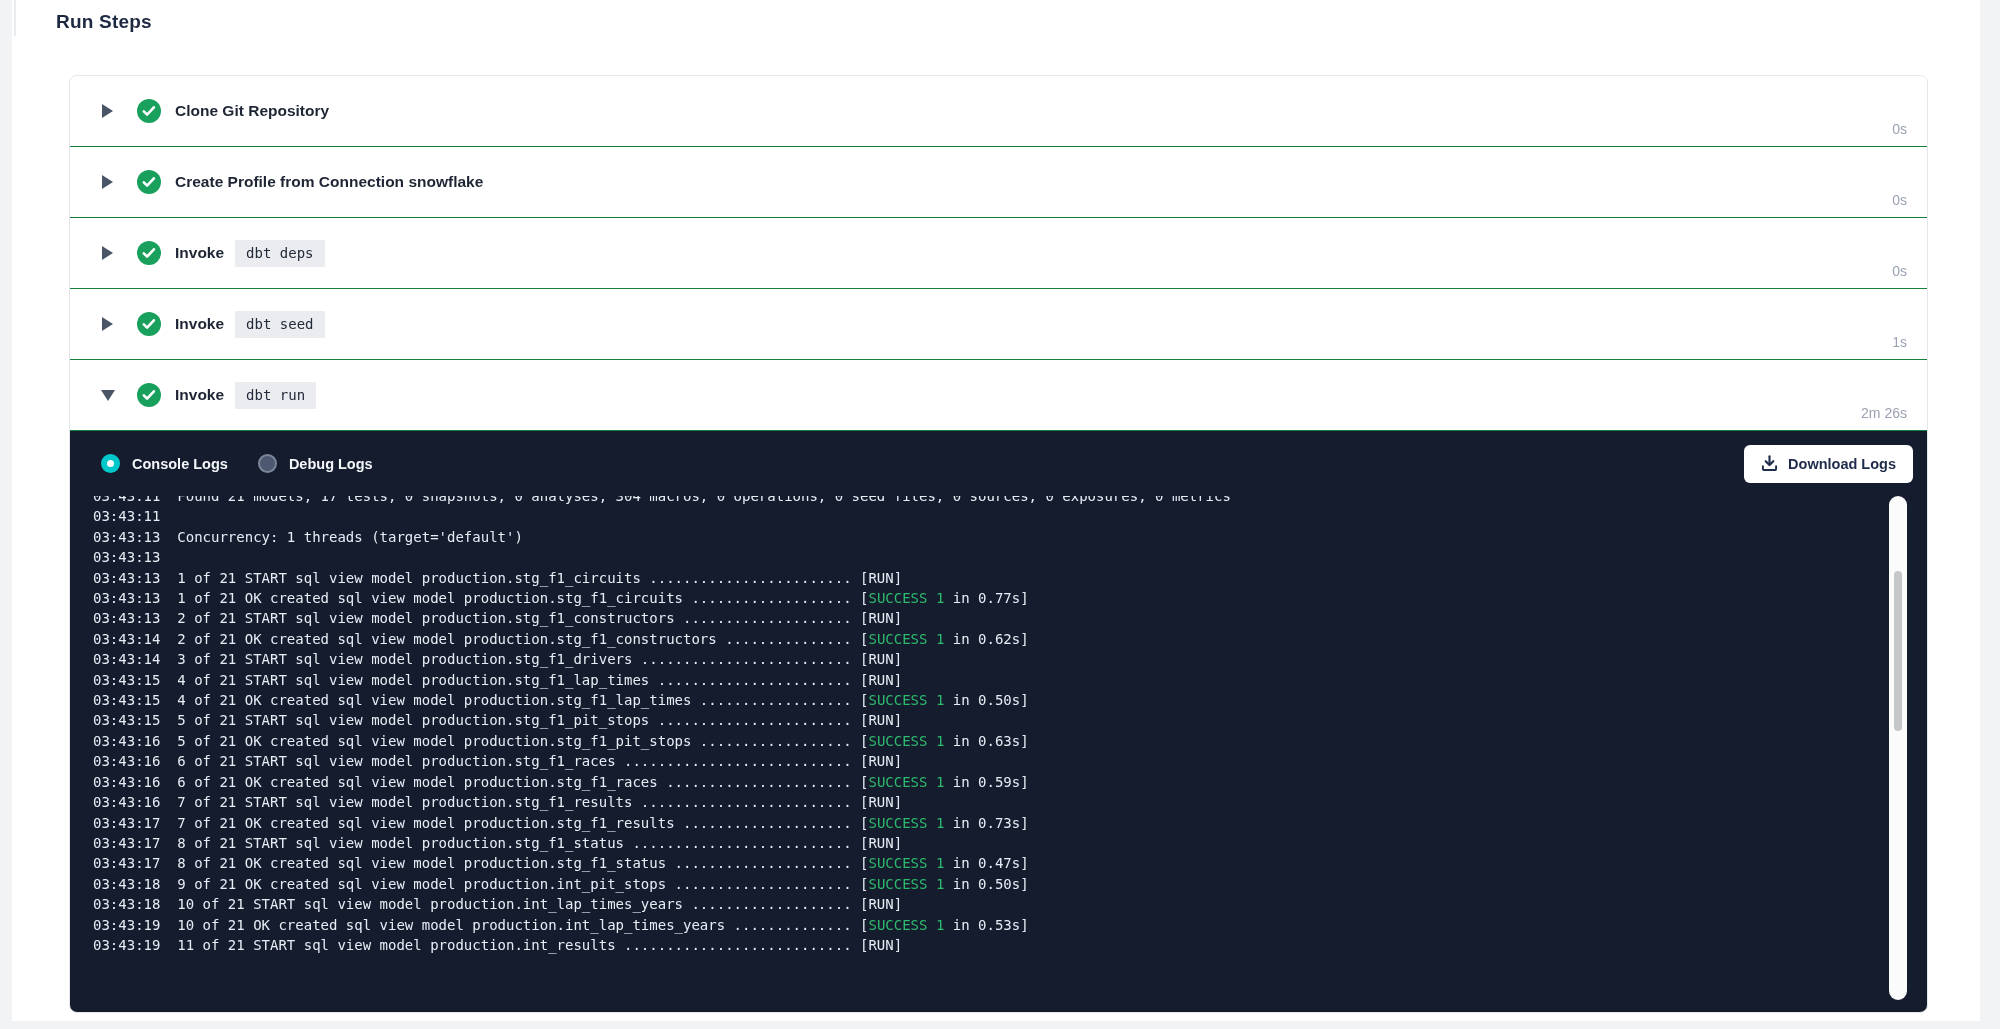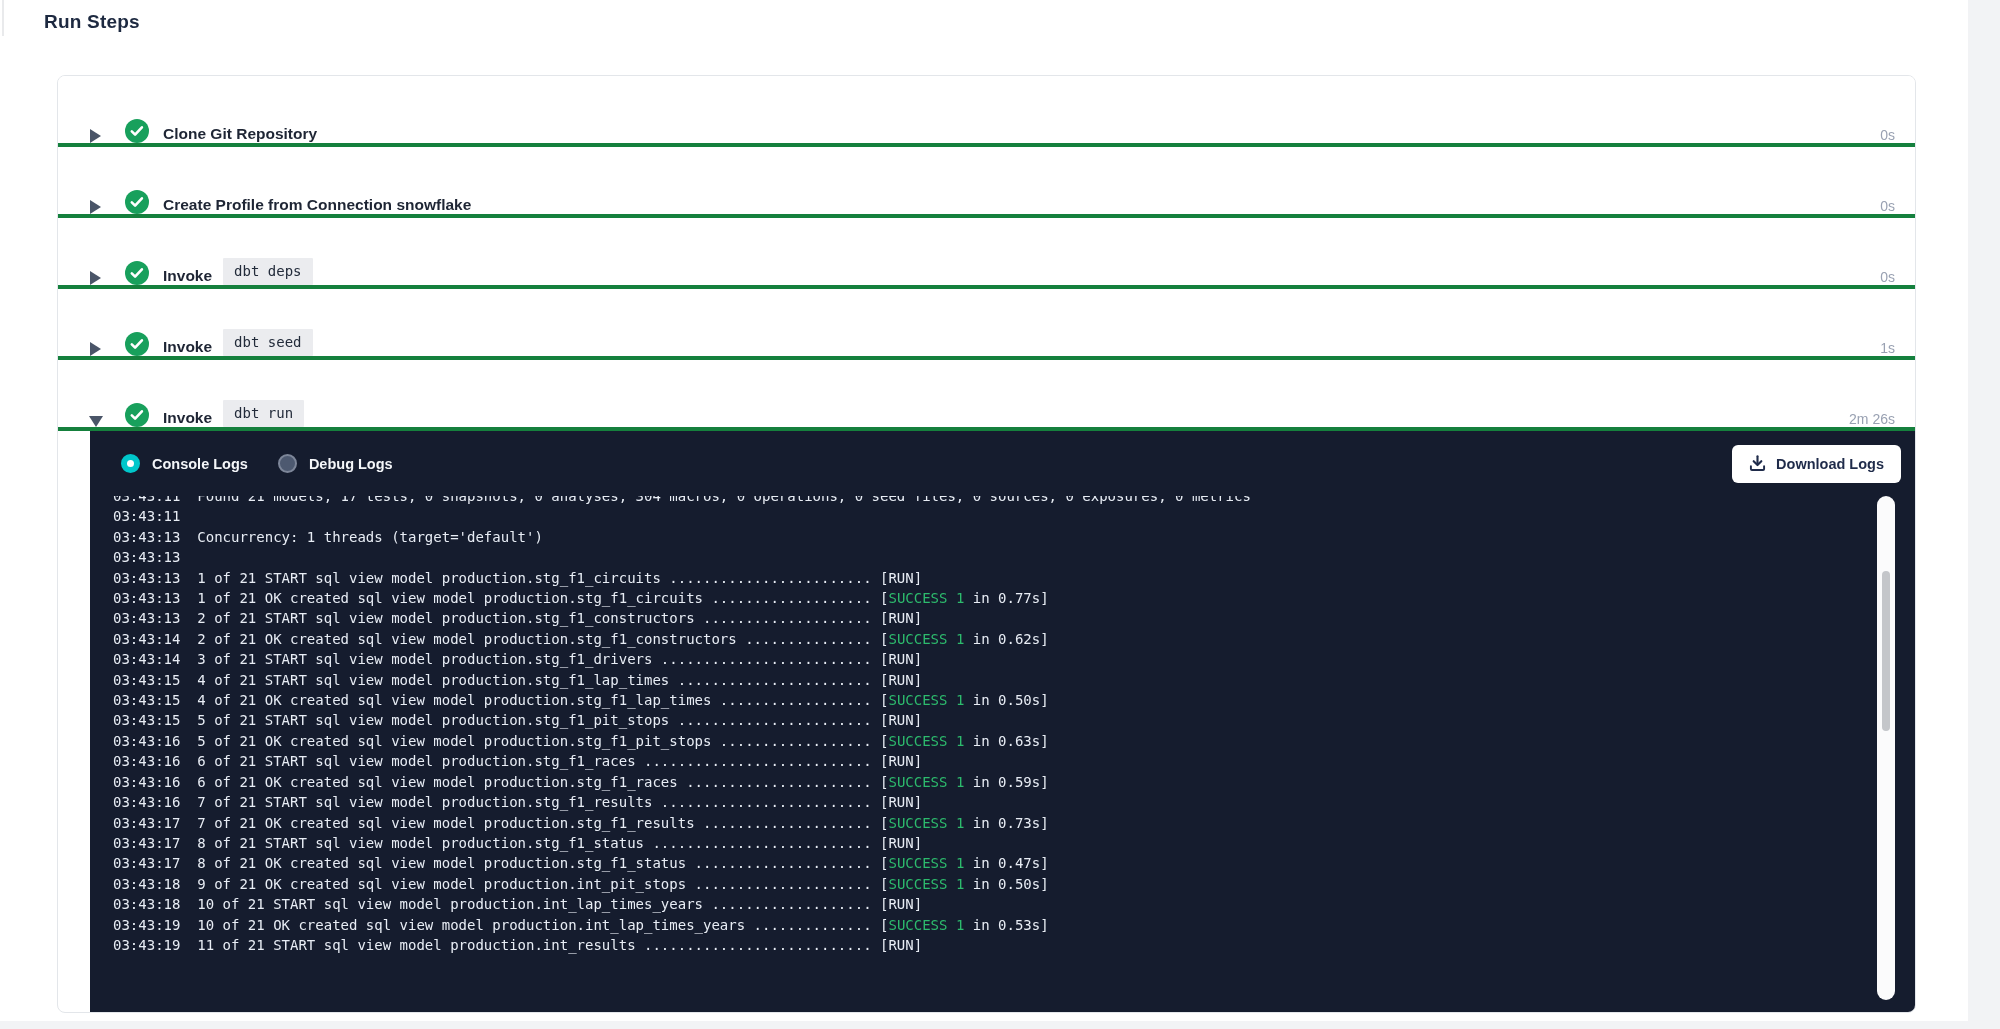--- a/index.html
+++ b/index.html
@@ -1,46 +1,46 @@
 <!DOCTYPE html>
 <html style="--panel-bg: #151c2e; --success-green: #2dbb6d; --radio-teal: #00c7cb;"><head>
 <meta charset="utf-8">
 <style>
   * { margin:0; padding:0; box-sizing:border-box; }
   html,body { width:2000px; height:1029px; overflow:hidden; background:#f2f3f5;
               font-family:"Liberation Sans", sans-serif; }
   .stage { position:relative; width:2000px; height:1029px; }
-  .page-panel { position:absolute; left:0; top:0; width:1968px; height:1021px; background:#ffffff; }
+  .page-panel { position:absolute; left:12px; top:0; width:1968px; height:1021px; background:#ffffff; }
   .edge-line { position:absolute; left:2px; top:0; width:2px; height:36px; background:#e9eaec; }
 
   .page-title { position:absolute; left:44px; top:11px; font-size:19px; font-weight:700;
                 color:#1d2940; letter-spacing:.2px; }
 
   .card { position:absolute; left:57px; top:75px; width:1859px; background:#fff;
           border:1px solid #e3e6ea; border-radius:8px; overflow:hidden; }
 
-  .step-row { height:71px; display:flex; align-items:flex-end; padding:0 20px 0 31px;
-              border-bottom:4px solid #15803d; background:#fff; }
+  .step-row { height:71px; display:flex; align-items:center; padding:0 20px 0 31px;
+              border-bottom:1px solid #15803d; background:#fff; }
   .step-row:last-of-type { border-bottom:none; }
 
   .caret { width:0; height:0; border-top:7px solid transparent; border-bottom:7px solid transparent;
            border-left:11px solid #4a5568; margin:0 24px 0 1px; flex:none; }
   .step-row.expanded .caret { border-left:7px solid transparent; border-right:7px solid transparent;
            border-top:11px solid #4a5568; border-bottom:none; margin:0 22px 0 0; }
 
   .check { width:24px; height:24px; flex:none; margin-right:14px; }
   .check svg { display:block; }
 
   .step-label { font-size:15.5px; font-weight:700; color:#1e2534; }
   .cmd-badge { margin-left:11px; background:#ebecef; border-radius:1px; padding:5px 11px 6px;
                font-family:"DejaVu Sans Mono", monospace; font-size:14px; color:#222b3a; }
   .duration { margin-left:auto; font-size:14px; color:#99a1b2;margin-top:36px; }
 
   
-  .log-panel { position:relative; height:581px; background:var(--panel-bg,#151c2e);margin-left:32px; }
+  .log-panel { position:relative; height:581px; background:var(--panel-bg,#151c2e); }
   .log-toolbar { height:65px; display:flex; align-items:center; padding:0 14px 0 31px; }
   .radio-group { display:flex; align-items:center; margin-right:30px; cursor:default; }
   .radio { width:19px; height:19px; border-radius:50%; margin-right:12px; position:relative; flex:none;
            background:#4d5970; border:2px solid #7d8699; }
   .radio.on { background:var(--radio-teal,#00c7cb); border:2px solid var(--radio-teal,#00c7cb); }
   .radio.on::after { content:""; position:absolute; left:50%; top:50%; width:7px; height:7px;
            margin:-3.5px 0 0 -3.5px; border-radius:50%; background:#fff; }
   .radio-label { color:#f4f6f9; font-size:14.5px; font-weight:700; }
 
   .download-btn { margin-left:auto; height:38px; padding:0 17px; border:none; border-radius:6px;

